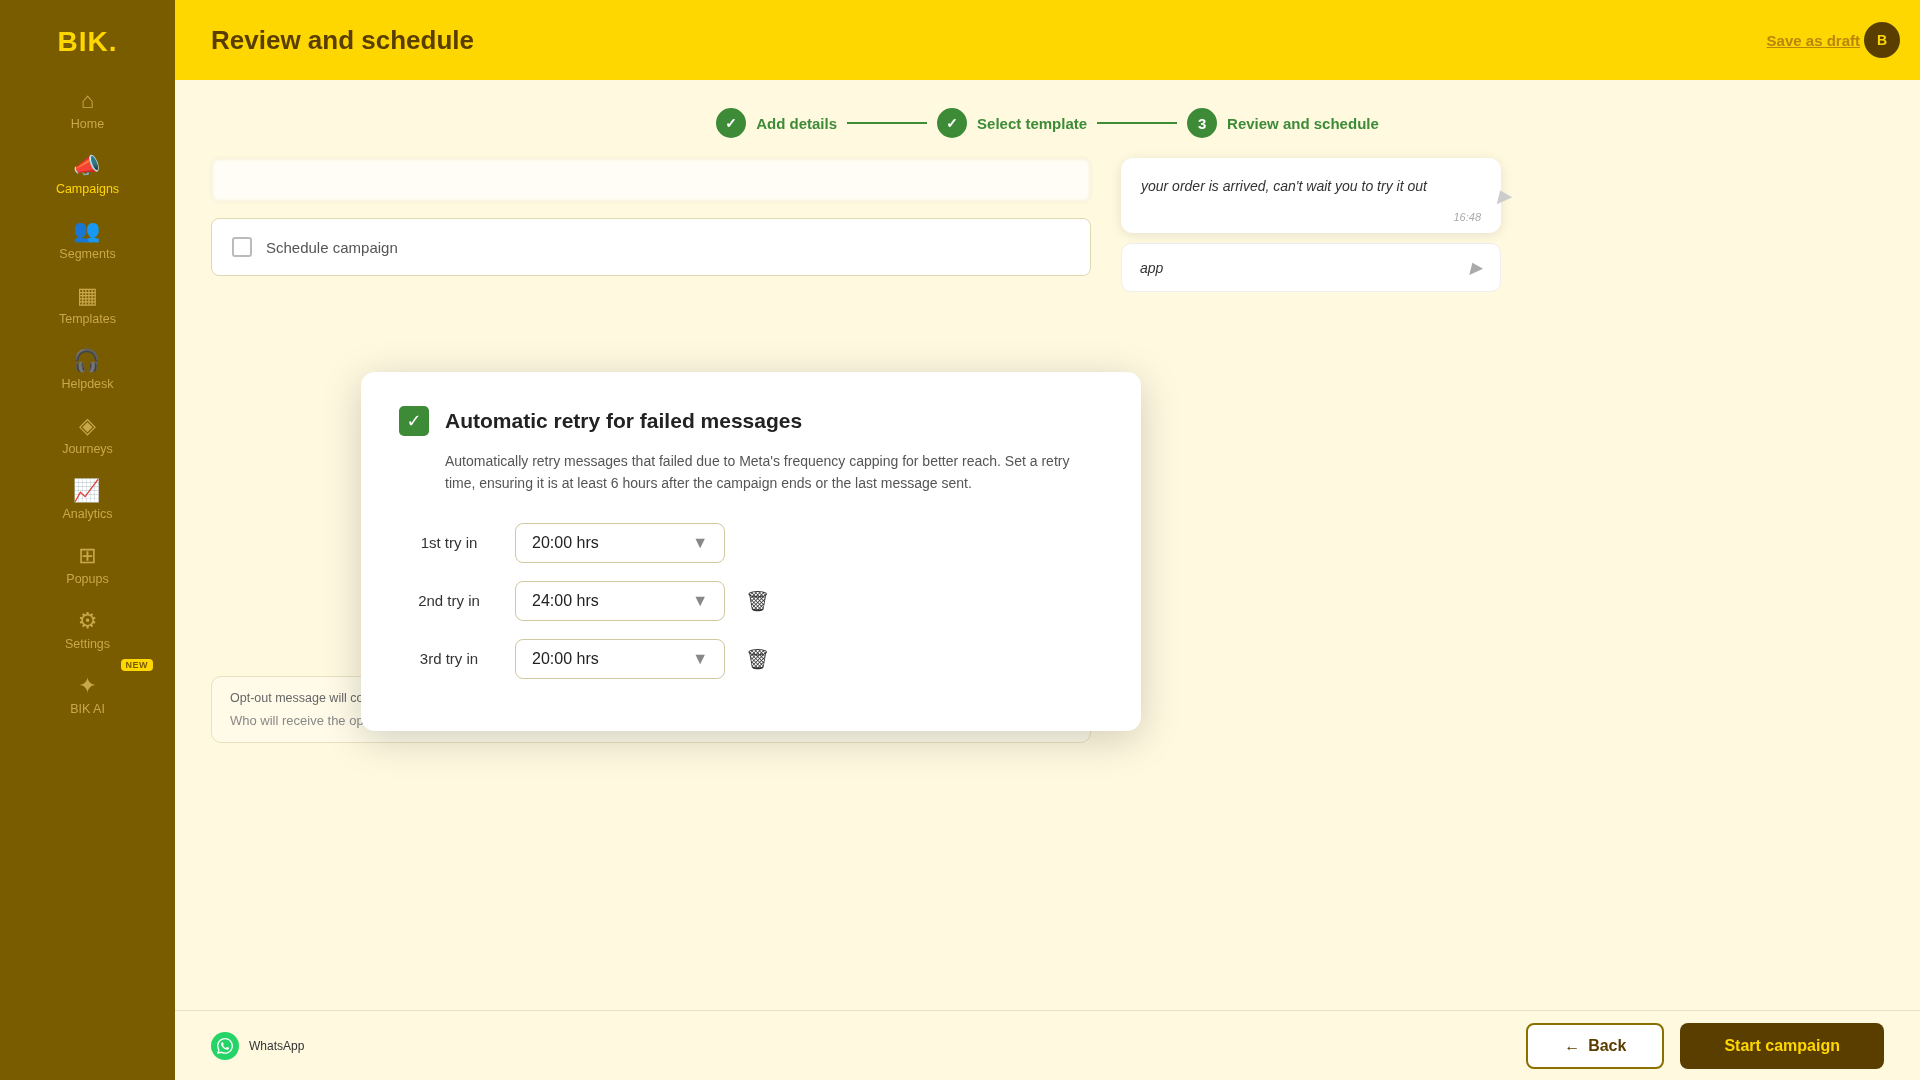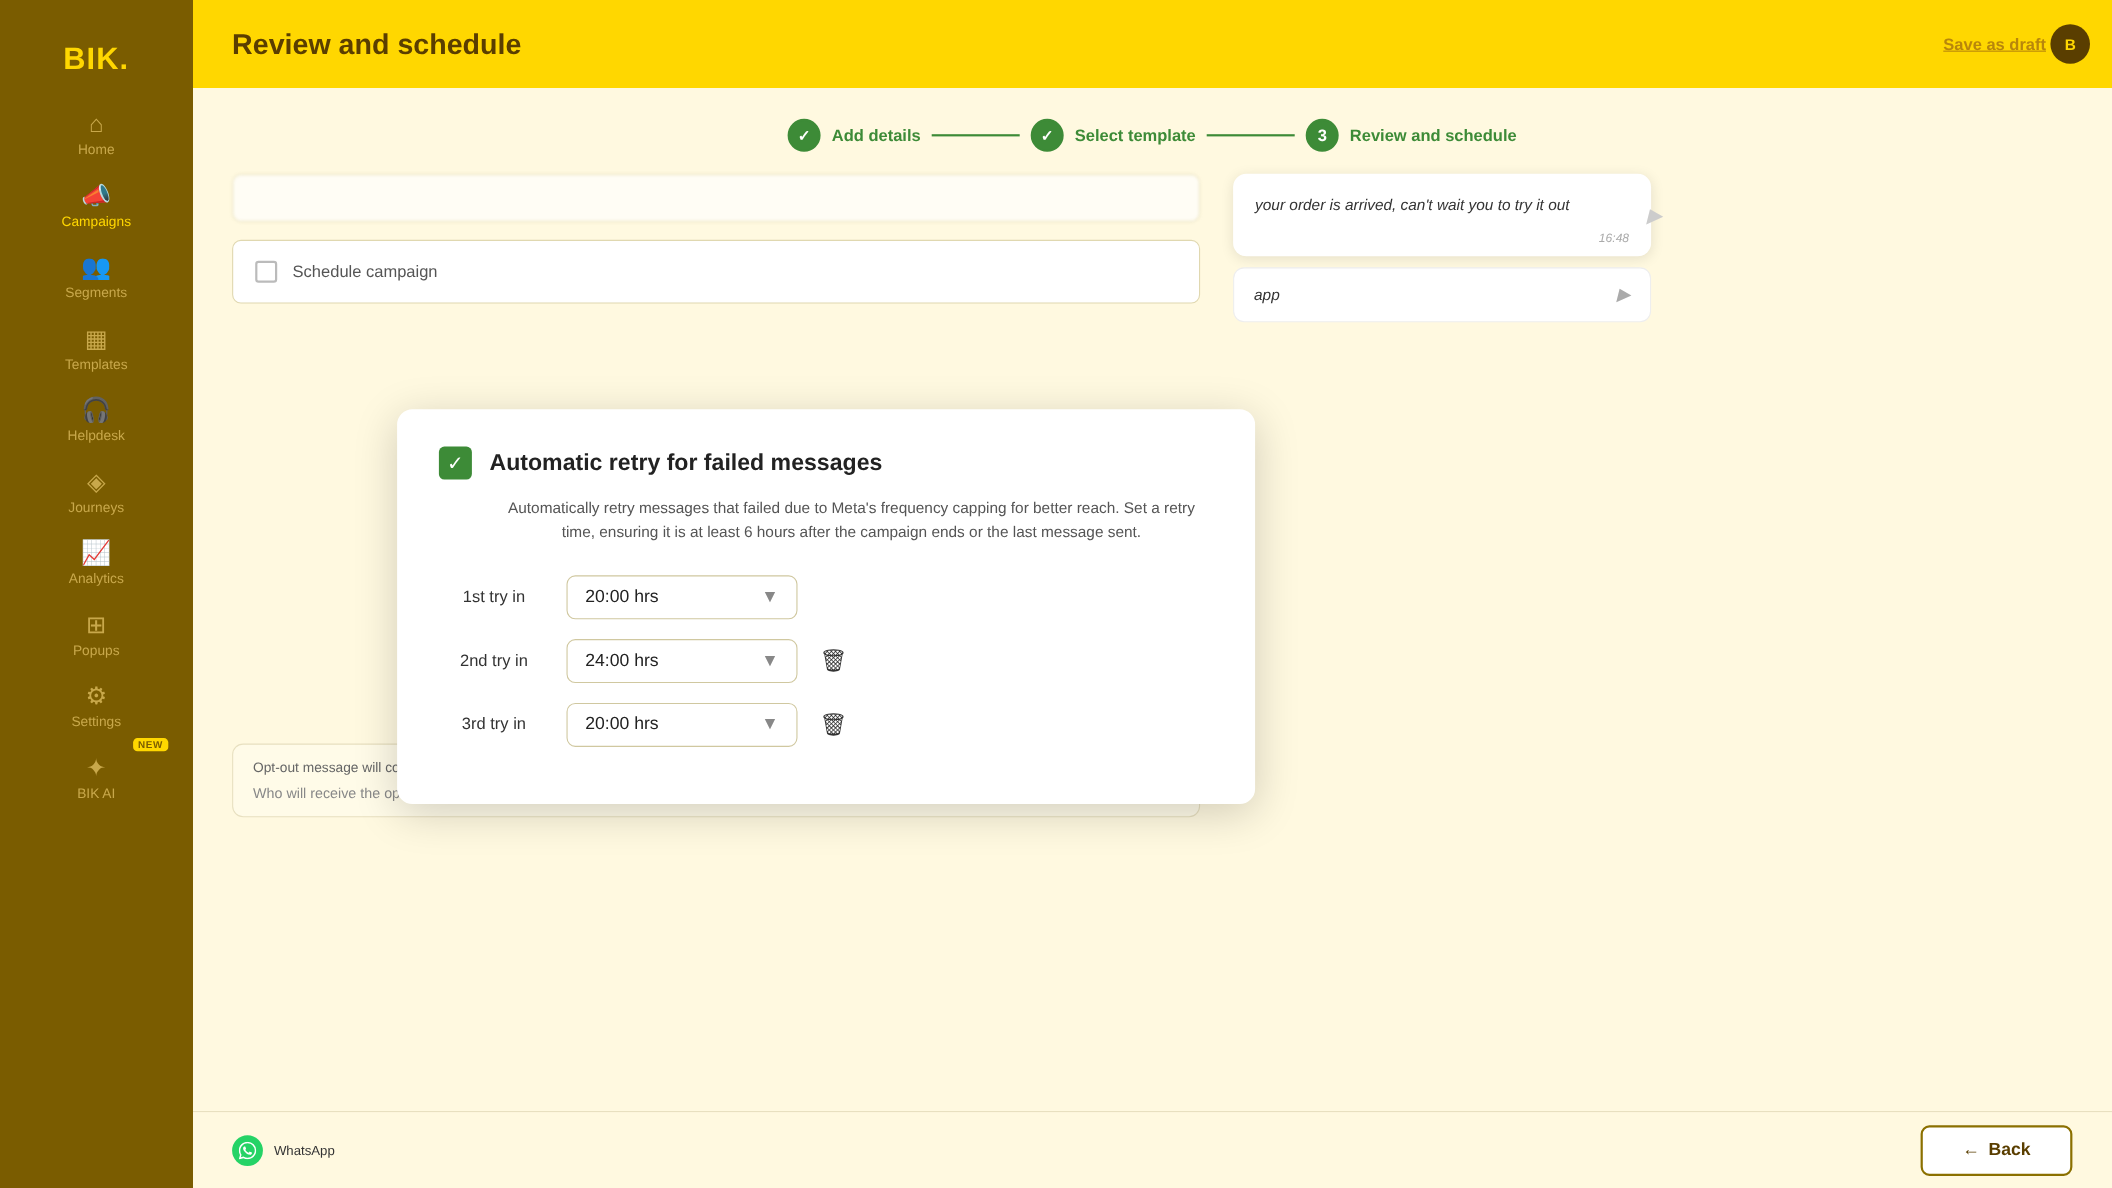--- a/index.html
+++ b/index.html
@@ -15,21 +15,21 @@
     
     .sidebar {
       position: fixed;
       left: 0; top: 0;
       width: 175px;
       height: 1080px;
       background: #7A5C00;
       display: flex;
       flex-direction: column;
       align-items: flex-end;
-      padding-top: 16px;
+      padding-top: 4px;
       z-index: 100;
     }
     .sidebar-logo {
       width: 100%;
       background: #7A5C00;
       padding: 22px 0 18px 0;
       display: flex;
       align-items: center;
       justify-content: center;
     }
@@ -262,21 +262,20 @@
       font-size: 21px;
       font-weight: 700;
       color: #222;
     }
     .retry-desc {
       font-size: 14px;
       color: #555;
       line-height: 1.6;
       margin-bottom: 28px;
       padding-left: 46px;
-      text-align: center;
     }
 
     
     .try-row {
       display: flex;
       align-items: center;
       gap: 16px;
       margin-bottom: 18px;
       text-align: center;
     }
@@ -622,14 +621,15 @@
       </svg>
     </div>
     <span>WhatsApp</span>
   </div>
 
   <div class="bottom-buttons">
     <button class="back-btn">
       <span>←</span>
       <span>Back</span>
     </button>
+    <button class="start-btn">Start campaign</button>
   </div>
 </div>
 
 </body></html>

